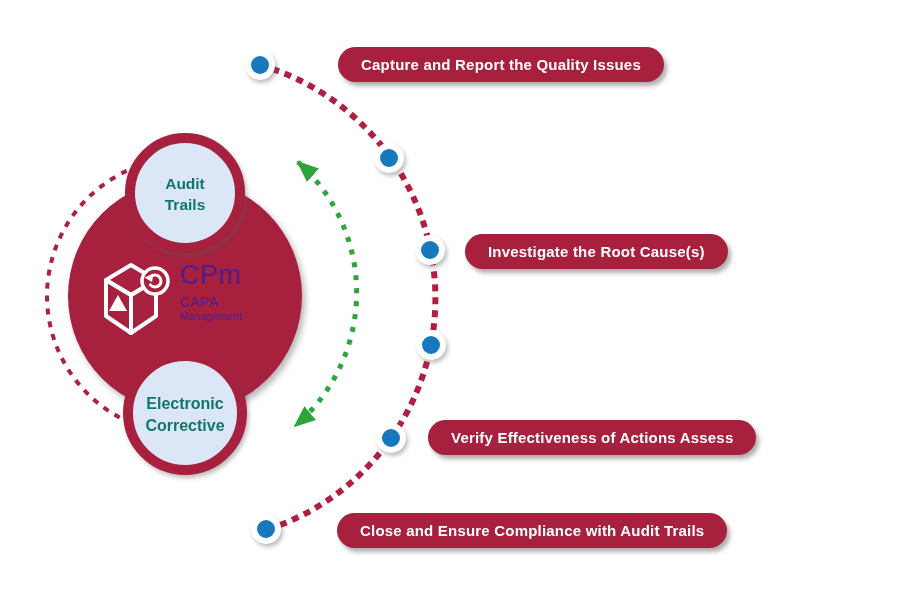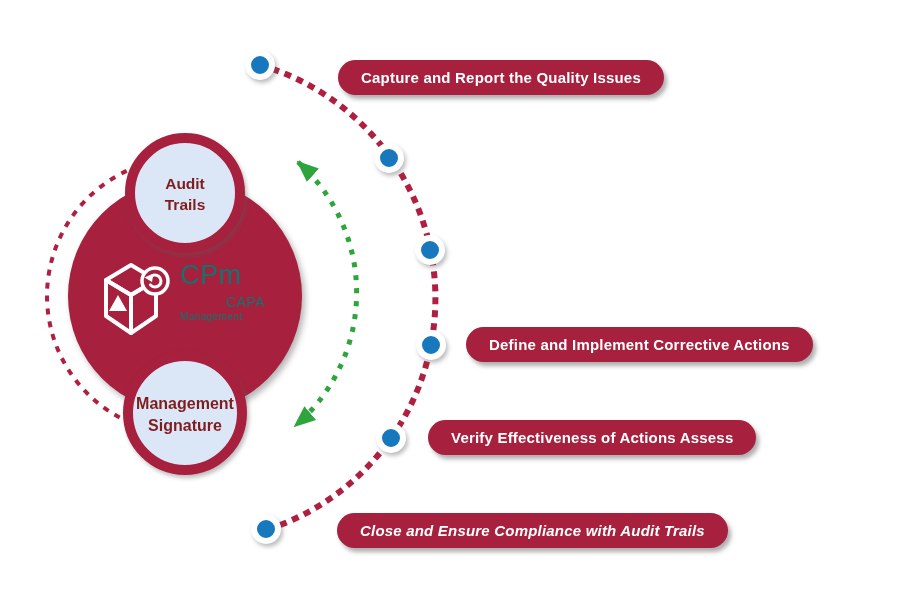--- a/index.html
+++ b/index.html
@@ -8,46 +8,46 @@
     font-family:"Liberation Sans", sans-serif;
   }
   .stage svg{position:absolute;left:0;top:0;}
 
   
   .shadowed{filter:drop-shadow(3px 4px 3px rgba(90,90,90,0.45));}
   .shadow-soft{filter:drop-shadow(2px 3px 2px rgba(90,90,90,0.40));}
 
   
   .hub-text{
-    position:absolute;left:180px;top:262px;color:#0f766e;line-height:1;
+    position:absolute;left:180px;top:262px;color:#4c1d95;line-height:1;
   }
   .hub-product{font-size:27px;font-weight:500;letter-spacing:0.5px;}
-  .hub-sub1{font-size:14px;font-weight:400;margin-top:6px;letter-spacing:0.4px;margin-left:46px;}
+  .hub-sub1{font-size:14px;font-weight:400;margin-top:6px;letter-spacing:0.4px;}
   .hub-sub2{font-size:10px;font-weight:400;margin-top:3px;letter-spacing:0.4px;}
 
   
   .sat-label{
-    position:absolute;color:#7f1d1d;font-weight:600;text-align:center;
+    position:absolute;color:#0f766e;font-weight:600;text-align:center;
   }
   .sat-label.audit{left:153px;top:174px;width:64px;font-size:15.5px;line-height:1.35;}
   .sat-label.esign{left:130px;top:393px;width:110px;font-size:16px;line-height:1.4;}
 
   
   .pill{
     position:absolute;height:35px;border-radius:18px;background:#A7203E;
     color:#ffffff;display:flex;align-items:center;justify-content:center;
     font-size:15px;font-weight:600;padding:0 23px;white-space:nowrap;
     box-shadow:3px 4px 4px rgba(95,95,95,0.5);letter-spacing:0.2px;
   }
-  .pill-0{left:338px;top:60px;}
+  .pill-0{left:338px;top:47px;}
   .pill-1{left:425px;top:140px;}
   .pill-2{left:465px;top:234px;}
   .pill-3{left:466px;top:327px;}
   .pill-4{left:428px;top:420px;}
-  .pill-5{left:337px;top:513px;font-style:italic;}
+  .pill-5{left:337px;top:513px;}
 </style>
 </head>
 <body>
 
 <div class="stage">
 
   <svg width="921" height="595" viewBox="0 0 921 595">
     <defs>
       <marker id="greenArrow" markerUnits="userSpaceOnUse" markerWidth="26" markerHeight="22" refX="20" refY="10" orient="auto-start-reverse">
         <path d="M0,1 L22,10 L0,19 Z" fill="#2EA53C"></path>
@@ -88,20 +88,20 @@
     </g>
   </svg>
 
   <div class="hub-text">
     <div class="hub-product">CPm</div>
     <div class="hub-sub1">CAPA</div>
     <div class="hub-sub2">Management</div>
   </div>
 
   <div class="sat-label audit">Audit Trails</div>
-  <div class="sat-label esign">Management Signature</div>
+  <div class="sat-label esign">Electronic Corrective</div>
 
   <div class="pill pill-0">Capture and Report the Quality Issues</div>
-  <div class="pill pill-3">Define and Implement Corrective Actions</div>
+  <div class="pill pill-2">Investigate the Root Cause(s)</div>
   <div class="pill pill-4">Verify Effectiveness of Actions Assess</div>
   <div class="pill pill-5">Close and Ensure Compliance with Audit Trails</div>
 
 </div>
 
 </body></html>

